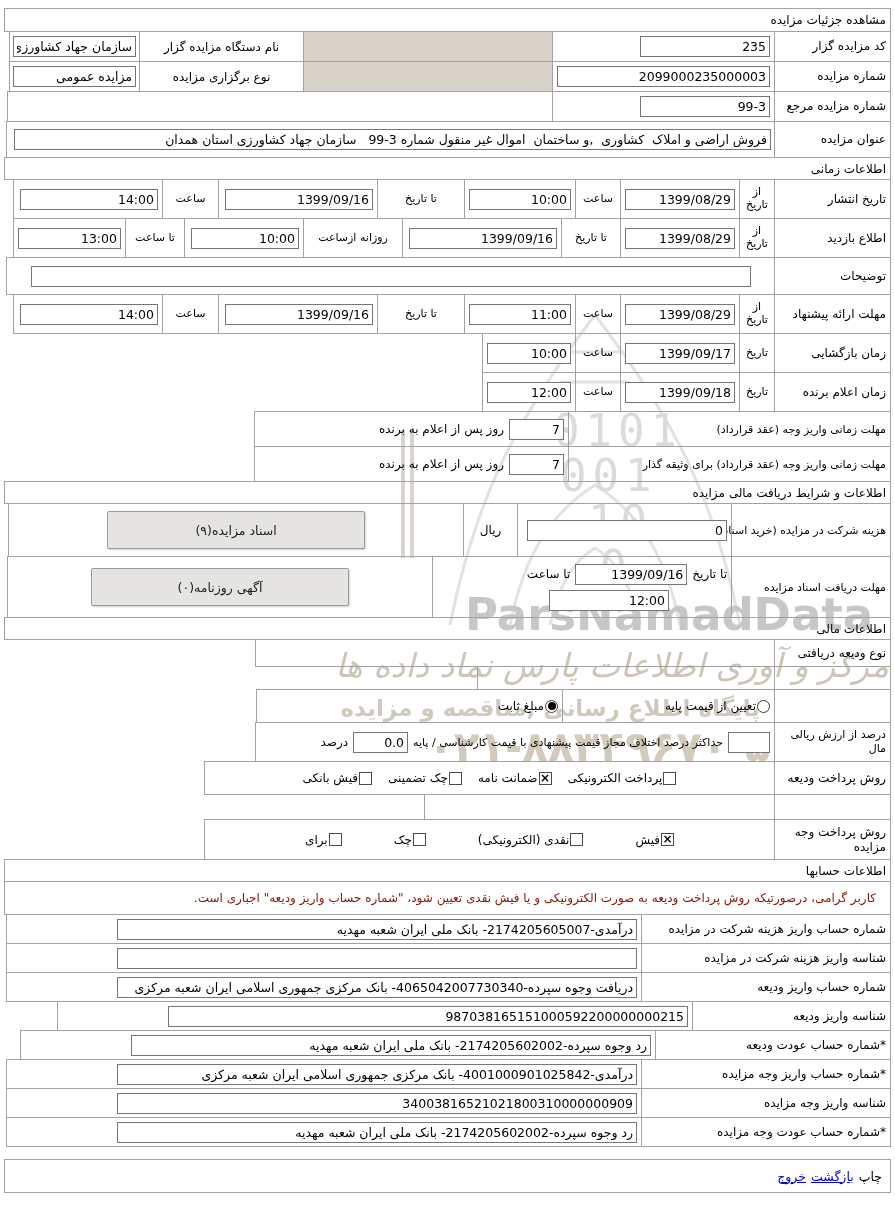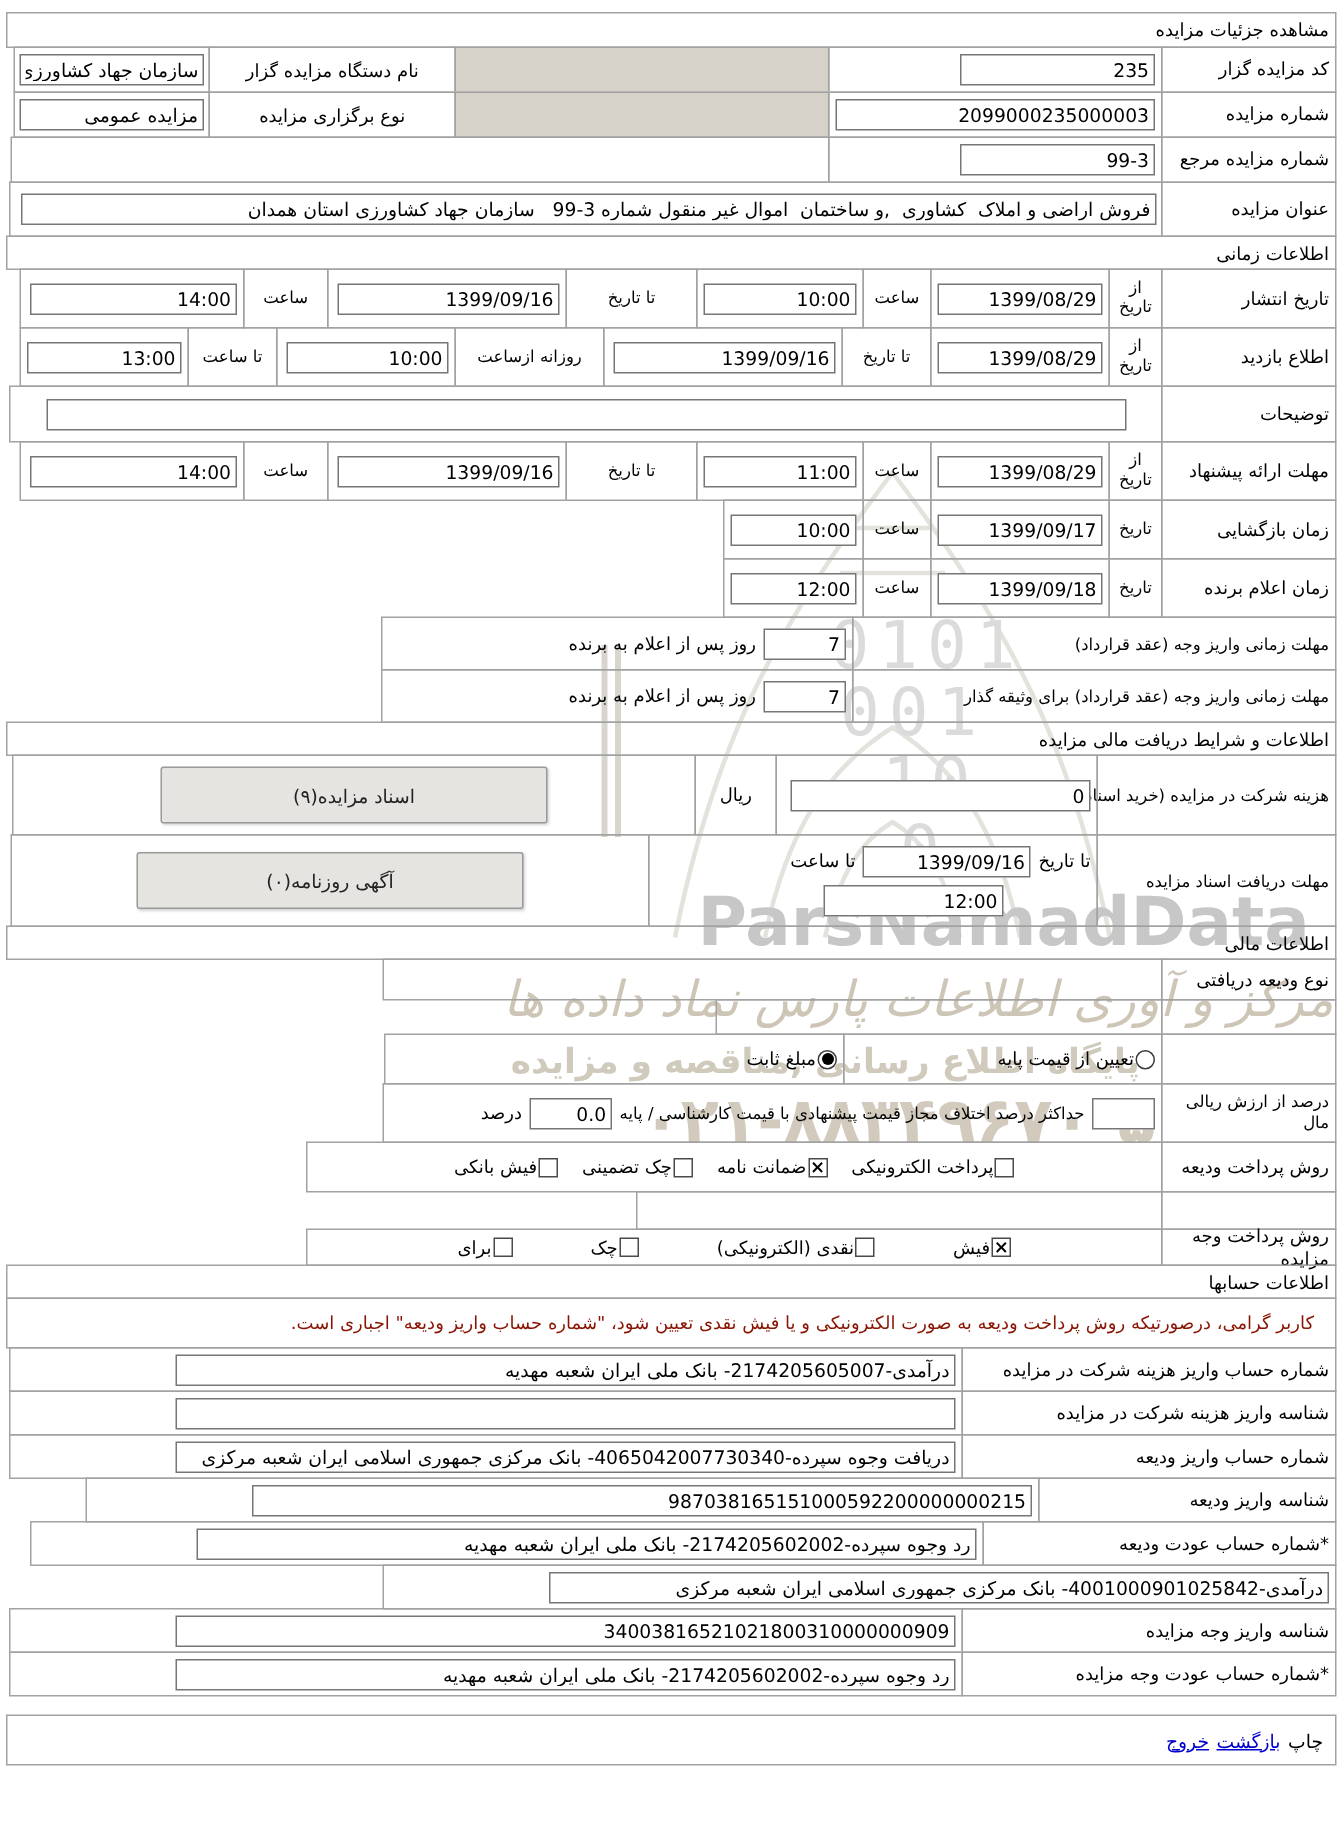--- a/index.html
+++ b/index.html
@@ -315,21 +315,21 @@
           <span>فیش بانکی</span>
         </span>
       </div>
     </div>
 
     <div class="row" style="height:26px">
       <div class="c lab"></div>
       <div class="c" style="width:351px"></div>
     </div>
 
-    <div class="row" style="height:25px">
+    <div class="row" style="height:41px">
       <div class="c lab">روش پرداخت وجه مزایده</div>
       <div class="c" style="width:571px;justify-content:center;gap:52px">
         <span class="opt">
           <span class="cb checked"></span>
           <span>فیش</span>
         </span>
         <span class="opt">
           <span class="cb"></span>
           <span>نقدی (الکترونیکی)</span>
         </span>
@@ -376,20 +376,21 @@
         <input class="inp" style="width: 520px;" readonly="" value="987038165151000592200000000215">
       </div>
     </div>
     <div class="row" style="height:30px">
       <div class="c" style="width:236px">*شماره حساب عودت ودیعه</div>
       <div class="c" style="width:636px">
         <input class="inp" style="width: 520px;" readonly="" value="رد وجوه سپرده-2174205602002- بانک ملی ایران شعبه مهدیه">
       </div>
     </div>
     <div class="row" style="height:30px">
+      <div class="c" style="width:250px">*شماره حساب واریز وجه مزایده</div>
       <div class="c" style="width:636px">
         <input class="inp" style="width: 520px;" readonly="" value="درآمدی-4001000901025842- بانک مرکزی جمهوری اسلامی ایران شعبه مرکزی">
       </div>
     </div>
     <div class="row" style="height:30px">
       <div class="c" style="width:250px">شناسه واریز وجه مزایده</div>
       <div class="c" style="width:636px">
         <input class="inp" style="width: 520px;" readonly="" value="34003816521021800310000000909">
       </div>
     </div>

